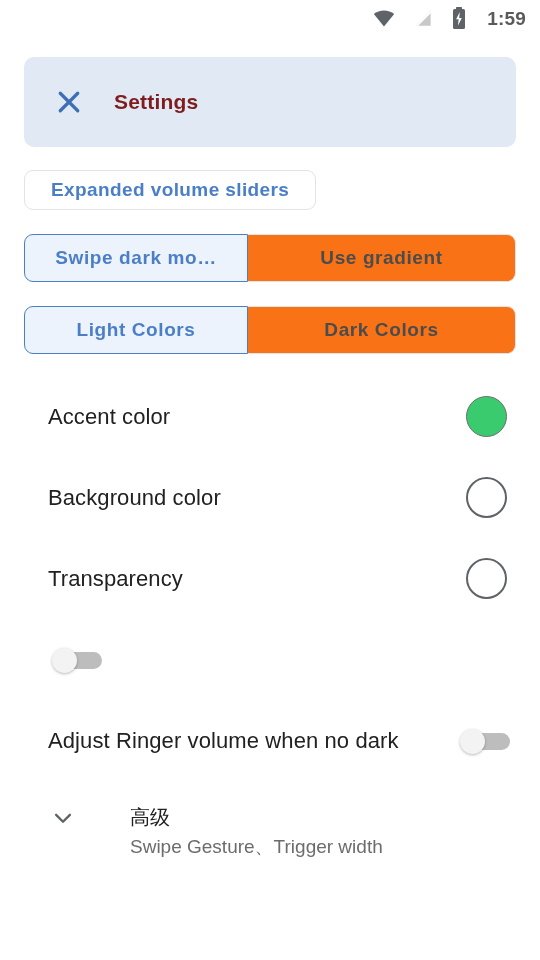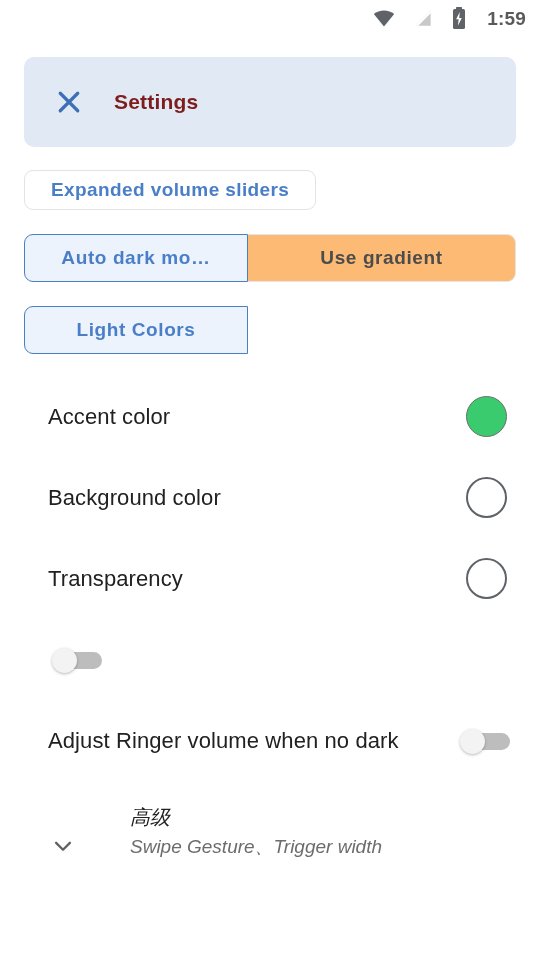--- a/index.html
+++ b/index.html
@@ -102,21 +102,21 @@
   .segment.selected {
     background: #EDF3FC;
     border: 1.6px solid #4A7FC1;
     border-radius: 9px 0 0 9px;
     color: #4A7FC8;
     flex: 0 0 224px;
     position: relative;
     z-index: 2;
   }
   .segment.unselected {
-    background: #fdba74;
+    background: #f97316;
     border: 1px solid #E4E5E7;
     border-left: none;
     border-radius: 0 9px 9px 0;
     color: #4C4C4C;
   }
 
   
   .list {
     margin-top: 22px;
   }
@@ -180,24 +180,23 @@
     width: 25px;
     height: 25px;
     border-radius: 50%;
     background: #F3F3F3;
     box-shadow: 0 1px 3px rgba(0,0,0,0.28);
   }
 
   
   .advanced {
     display: flex;
-    align-items: flex-end;
+    align-items: flex-start;
     padding: 22px 24px 0 48px;
     box-sizing: border-box;
-    font-style: italic;
   }
   .chevron-wrap {
     flex: 0 0 auto;
     width: 82px;
     display: flex;
     align-items: center;
   }
   .advanced-text { flex: 1 1 auto; }
   .advanced-title {
     font-size: 20px;
@@ -243,26 +242,27 @@
     </svg>
   </span>
   <span class="header-title">Settings</span>
 </div>
 
 <div class="pill-row">
   <button class="pill-button">Expanded volume sliders</button>
 </div>
 
 <div class="segmented">
-  <div class="segment selected">Auto dark mo…</div>
+  <div class="segment selected">Swipe dark mo…</div>
   <div class="segment unselected">Use gradient</div>
 </div>
 
 <div class="segmented">
   <div class="segment selected">Light Colors</div>
+  <div class="segment unselected">Dark Colors</div>
 </div>
 
 <div class="list">
 
   <div class="row">
     <div class="row-label">Accent color</div>
     <div class="row-control">
       <span class="color-dot filled" id="accent-dot" style="background: rgb(58, 203, 110);"></span>
     </div>
   </div>

